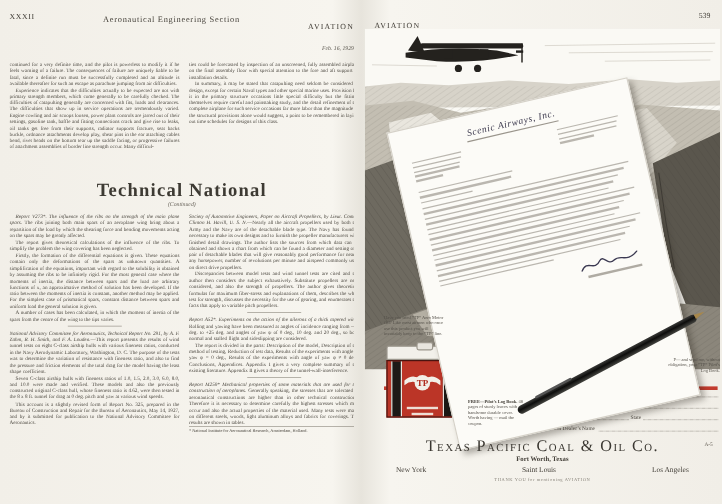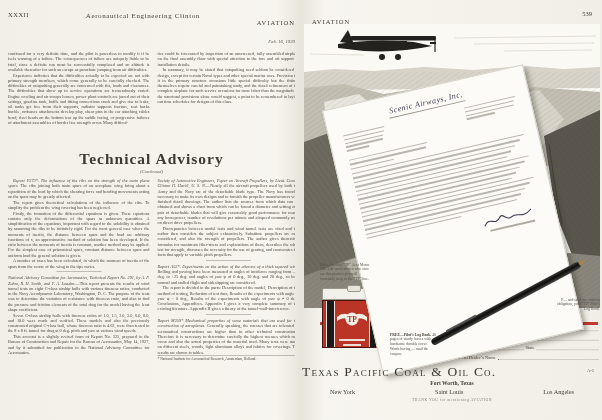--- a/index.html
+++ b/index.html
@@ -82,58 +82,58 @@
   #coupon-note .tiny-inner{text-align:right}
 
   
   #coupon{position:absolute;left:150px;top:326px;width:148px;height:42px;overflow:hidden;z-index:3}
   .coupon-inner{width:296px;transform:scale(.5);transform-origin:0 0;font-size:9px;color:#4c4840}
   .coupon-row{display:flex;align-items:flex-end;margin-bottom:9px}
   .coupon-row .fill{flex:1;border-bottom:1px dotted #6d685f;margin:0 3px;height:10px}
   .coupon-row .lbl{white-space:nowrap}
 
   
-  #company{position:absolute;left:0;top:364px;width:300px;z-index:6;
+  #company{position:absolute;left:0;top:364px;width:300px;text-align:center;z-index:6;
     font-variant:small-caps;font-size:13.5px;letter-spacing:1.2px;color:#3a3731}
   #company-code{position:absolute;right:8px;top:368px;font-size:4.5px;color:#6a655c;z-index:6}
   #hq{position:absolute;left:0;top:380px;width:300px;text-align:center;font-size:5.6px;font-weight:bold;color:#45413a;z-index:6}
   #offices{position:absolute;left:28px;top:388px;width:244px;display:flex;justify-content:space-between;
     font-size:6.2px;color:#45413a;z-index:6}
   #ad-footer{left:0;top:397px;width:300px;height:8px}
   #ad-footer .tiny-inner{text-align:center;letter-spacing:1px;color:#8a857c}
 </style>
 </head>
 <body>
 
 <div id="spread">
 
   <div class="page" id="left-page">
     <div class="pg-header">
       <span class="folio">XXXII</span>
-      <span class="section-title">Aeronautical Engineering Clinton</span>
+      <span class="section-title">Aeronautical Engineering Section</span>
       <span class="hdr-right">
         <span class="hdr-mag">AVIATION</span><br>
         <span class="hdr-date">Feb. 16, 1929</span>
       </span>
     </div>
 
     <div class="two-col-outer" id="intro-cols">
       <div class="two-col">
         <div class="col">
           <p class="noindent"><span class="lead"></span><span>continued for a very definite time, and the pilot is powerless to modify it if he feels warning of a failure. The consequences of failure are uniquely liable to be fatal, since a definite run must be successfully completed and an altitude is available thereafter for such an escape as parachute jumping from air difficulties.</span></p>
           <p><span class="lead"></span><span>Experience indicates that the difficulties actually to be expected are not with primary strength members, which come generally to be carefully checked. The difficulties of catapulting generally are concerned with fits, loads and clearances. The difficulties that show up in service operations are tremendously varied. Engine cowling and air scoops loosen, power plant controls are jarred out of their settings, gasoline tank, baffle and fitting connections crack and give rise to leaks, oil tanks get free from their supports, radiator supports fracture, seat backs buckle, ordnance attachments develop play, shear pins in the ear attaching cables bend, rivet heads on the bottom tear up the saddle facing, or progressive failures of attachment assemblies of border line strength occur. Many difficul-</span></p>
         </div>
         <div class="col">
           <p class="noindent"><span class="lead"></span><span>ties could be forecasted by inspection of an unscreened, fully assembled airplane on the final assembly floor with special attention to the fore and aft support of installation details.</span></p>
           <p><span class="lead"></span><span>In summary, it may be stated that catapulting need seldom be considered in design, except for certain Naval types and other special marine uses. Provision for it in the primary structure occasions little special difficulty but the fittings themselves require careful and painstaking study, and the detail refinement of the complete airplane for such service occasions far more labor than the magnitude of the structural provisions alone would suggest, a point to be remembered in laying out time schedules for designs of this class.</span></p>
         </div>
       </div>
     </div>
 
-    <h1 class="article-title">Technical Advisory</h1>
+    <h1 class="article-title">Technical National</h1>
     <div class="article-sub">(Continued)</div>
 
     <div class="two-col-outer" id="review-cols">
       <div class="two-col">
         <div class="col">
           <p><span class="lead">Report V273*. The influence of the ribs on the strength of the main plane spars.</span><span> The ribs joining both main spars of an aeroplane wing bring about a repartition of the load by which the shearing force and bending movements acting on the spars may be greatly affected.</span></p>
           <p><span class="lead"></span><span>The report gives theoretical calculations of the influence of the ribs. To simplify the problem the wing covering has been neglected.</span></p>
           <p><span class="lead"></span><span>Firstly, the formation of the differential equations is given. These equations contain only the deformations of the spars as unknown quantities. A simplification of the equations, important with regard to the solubility is obtained by assuming the ribs to be infinitely rigid. For the most general case where the moments of inertia, the distance between spars and the load are arbitrary functions of x, an approximative method of solution has been developed. If the ratio between the moments of inertia is constant, another method may be applied. For the simplest case of prismatical spars, constant distance between spars and uniform load the general solution is given.</span></p>
           <p><span class="lead"></span><span>A number of cases has been calculated, in which the moment of inertia of the spars from the centre of the wing to the tips varies.</span></p>
           <div class="review-rule"></div>

